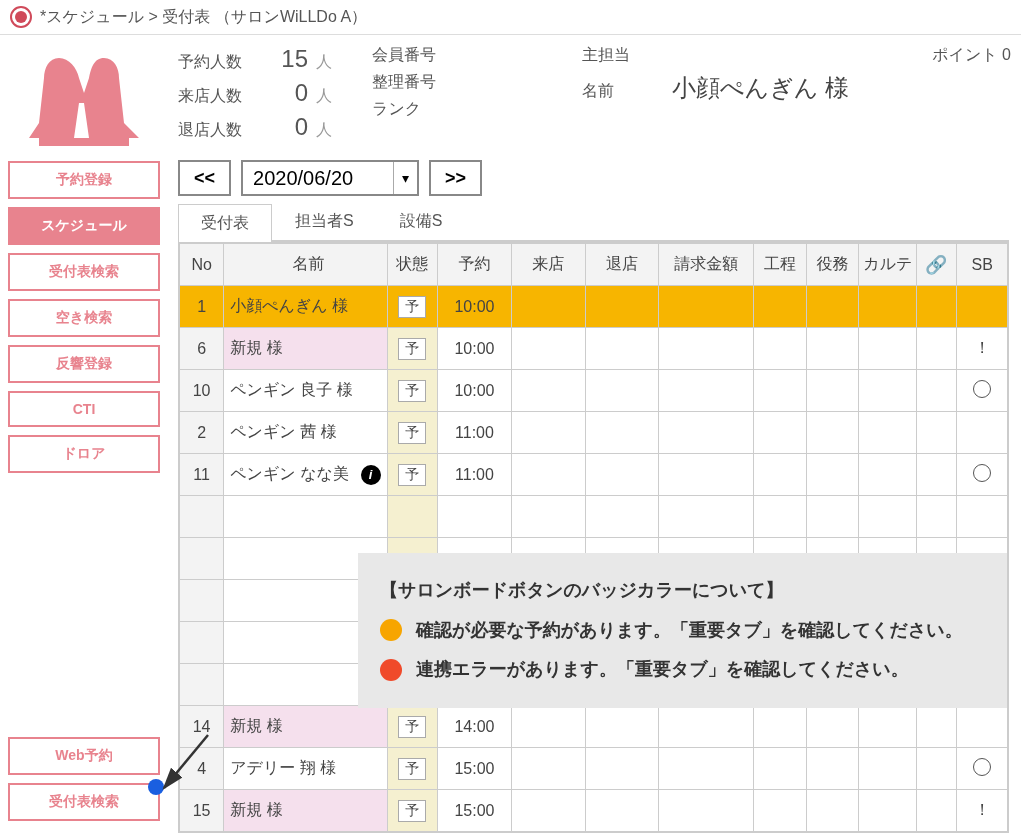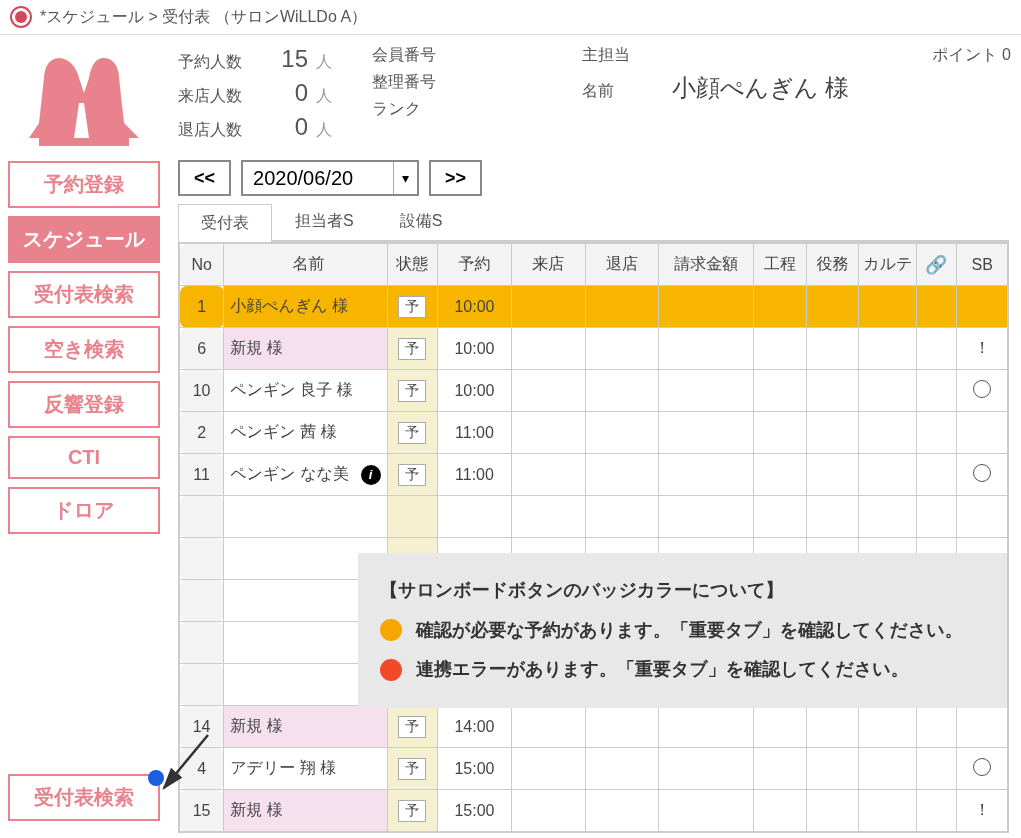--- a/index.html
+++ b/index.html
@@ -3,21 +3,21 @@
 <meta charset="utf-8">
 <style>
 * { box-sizing: border-box; margin: 0; padding: 0; }
 body { font-family: "Meiryo", "Hiragino Kaku Gothic Pro", sans-serif; font-size: 14px; background: #fff; width: 1021px; height: 838px; overflow: hidden; position: relative; }
 .titlebar { display: flex; align-items: center; padding: 6px 10px; border-bottom: 1px solid #ddd; font-size: 16px; color: #555; }
 .titlebar-icon { width: 22px; height: 22px; border-radius: 50%; background: #fff; border: 2px solid #d04a5a; display: flex; align-items: center; justify-content: center; margin-right: 8px; }
 .titlebar-icon-inner { width: 12px; height: 12px; border-radius: 50%; background: #d04a5a; }
 .main { display: flex; height: calc(100% - 36px); }
 .sidebar { width: 168px; padding: 8px; display: flex; flex-direction: column; }
 .logo { width: 130px; height: 110px; margin: 0 auto 8px; }
-.side-btn { background: #fff; border: 2px solid #e8838e; color: #e8838e; font-size: 20px; font-weight: bold; padding: 8px 2px; margin-bottom: 8px; text-align: center; cursor: pointer; }
+.side-btn { background: #fff; border: 2px solid #e8838e; color: #e8838e; font-size: 14px; font-weight: bold; padding: 8px 2px; margin-bottom: 8px; text-align: center; cursor: pointer; }
 .side-btn.active { background: #e8838e; color: #fff; }
 .side-btn-group2 { }
 .side-btn-group3 { margin-top: auto; }
 .content { flex: 1; padding: 10px 12px 0 10px; position: relative; }
 .summary { display: flex; margin-bottom: 13px; font-size: 16px; color: #555; }
 .summary-col { margin-right: 40px; }
 .summary-row { display: flex; align-items: baseline; margin-bottom: 6px; }
 .summary-label { width: 80px; }
 .summary-value { font-size: 24px; width: 50px; text-align: right; margin-right: 8px; }
 .summary-unit { font-size: 16px; color: #999; }
@@ -31,21 +31,21 @@
 .date-select { border: 2px solid #888; display: flex; align-items: center; }
 .date-input { border: none; font-size: 20px; padding: 4px 10px; width: 150px; outline: none; }
 .date-drop { width: 24px; height: 32px; border-left: 1px solid #aaa; display: flex; align-items: center; justify-content: center; cursor: pointer; }
 .tabs { display: flex; border-bottom: 2px solid #ccc; }
 .tab { padding: 8px 22px; font-size: 16px; color: #555; cursor: pointer; border: 1px solid transparent; border-bottom: none; }
 .tab.active { border-color: #ccc; background: #fff; position: relative; top: 2px; }
 .table-wrap { border: 1px solid #ccc; }
 table { border-collapse: collapse; width: 100%; table-layout: fixed; }
 th, td { border: 1px solid #ccc; padding: 0; height: 42px; text-align: center; font-size: 16px; color: #444; font-weight: normal; }
 th { background: #f3f3f3; }
-.col-no { width: 42px; border-radius: 7px; }
+.col-no { width: 42px; }
 .col-name { width: 155px; text-align: left; padding-left: 6px; }
 .col-state { width: 48px; }
 .col-yoyaku { width: 70px; }
 .col-raiten { width: 70px; }
 .col-taiten { width: 70px; }
 .col-seikyu { width: 90px; }
 .col-kotei { width: 50px; }
 .col-yakumu { width: 50px; }
 .col-karte { width: 55px; }
 .col-link { width: 38px; }
@@ -90,20 +90,21 @@
     <div class="side-btn">予約登録</div>
     <div class="side-btn active">スケジュール</div>
     <div class="side-btn-group2">
       <div class="side-btn">受付表検索</div>
       <div class="side-btn">空き検索</div>
       <div class="side-btn">反響登録</div>
       <div class="side-btn">CTI</div>
       <div class="side-btn">ドロア</div>
     </div>
     <div class="side-btn-group3">
+      <div class="side-btn">Web予約</div>
       <div class="salonboard-wrap">
         <div class="side-btn">受付表検索</div>
         <span class="badge-dot"></span>
       </div>
     </div>
   </div>
 
   <div class="content">
     <div class="point-box">
       <span>ポイント</span> <span>0</span>

